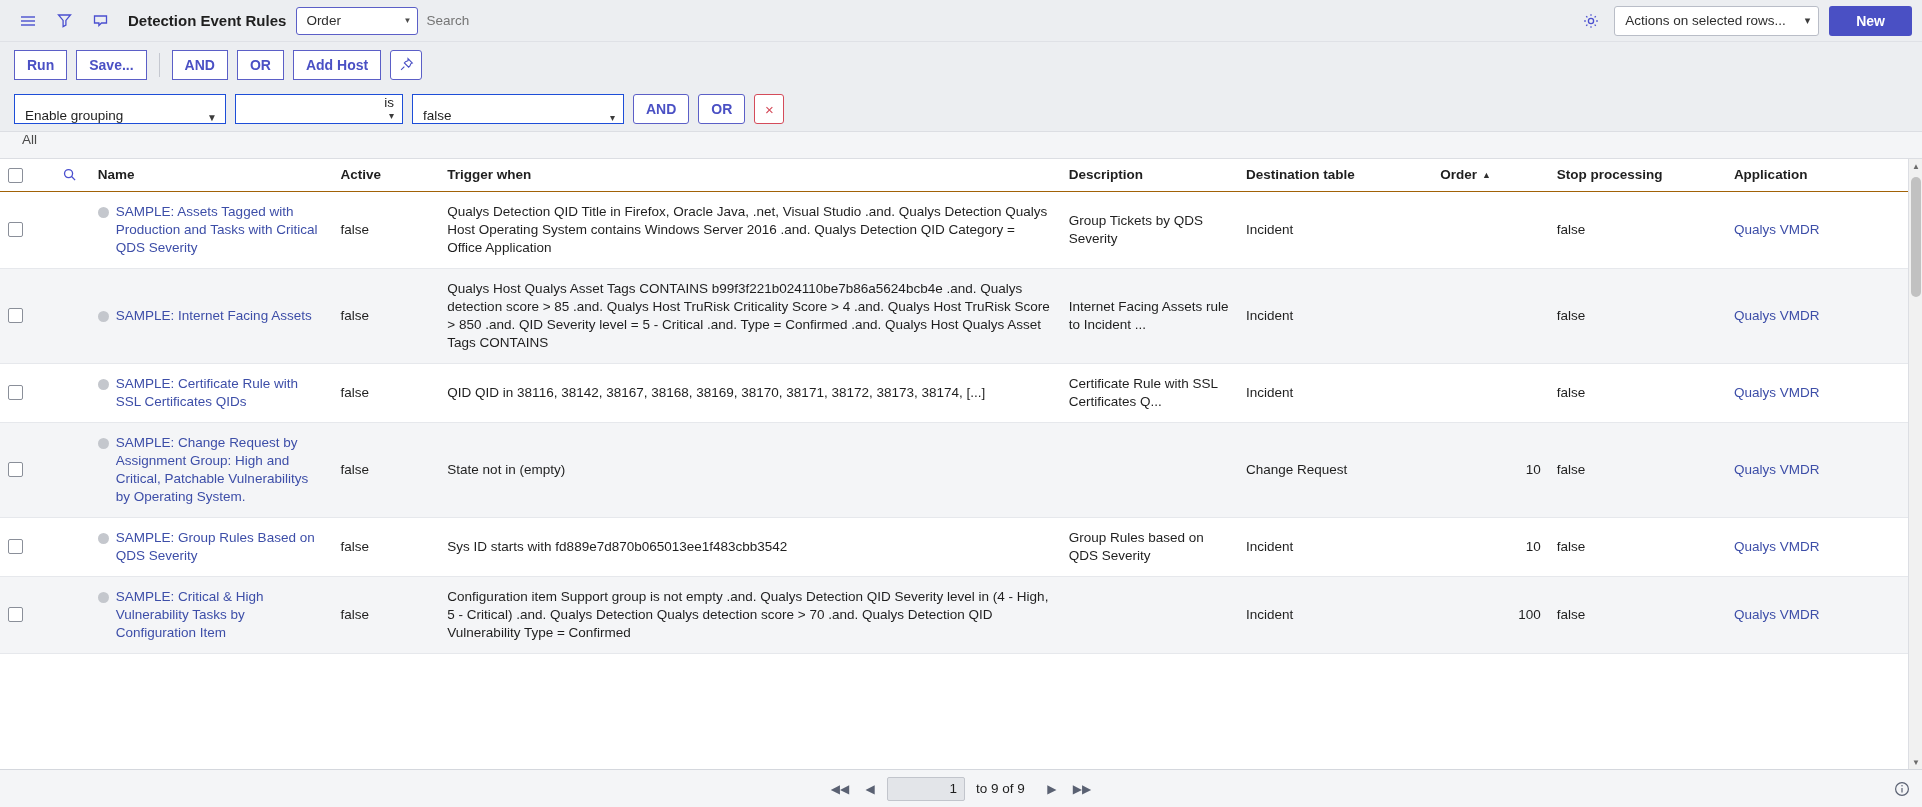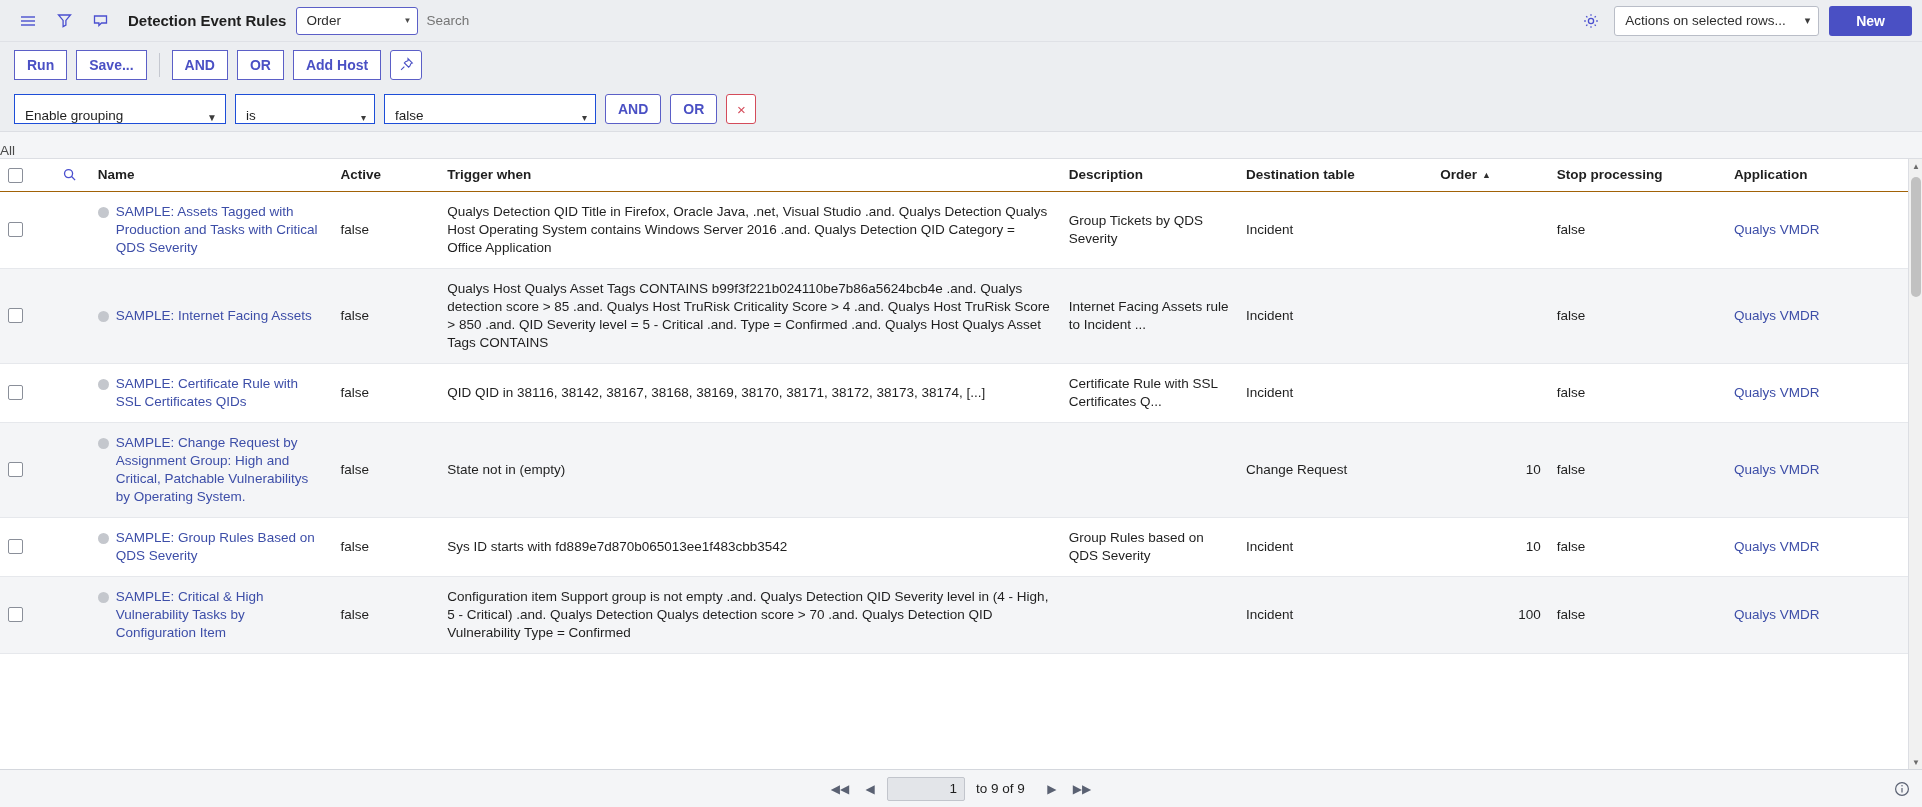--- a/index.html
+++ b/index.html
@@ -165,21 +165,21 @@
     border: 1px solid #1d4ed8;
     border-radius: 0;
     font-size: 13.5px;
     color: #1f1f1f;
     display: flex; align-items: flex-end;
     padding: 0 8px 0 10px;
     cursor: pointer;
   }
   .f-select .chev { margin-left: auto; font-size: 10px; color: #3c3c3c; }
   .f-field  { width: 212px; }
-  .f-oper   { width: 140px; }
+  .f-oper   { width: 168px; flex-direction: column; }
   .f-value  { width: 212px; }
   .f-andor {
     height: 30px;
     background: #fff;
     border: 1px solid #5b5fc7;
     border-radius: 3px;
     color: #4a50c4;
     font-size: 14px;
     font-weight: bold;
     padding: 0 12px;
@@ -199,22 +199,22 @@
     padding: 0;
     font-family: "Liberation Sans", sans-serif;
   }
 
   
   .breadcrumb-strip {
     height: 28px;
     background: #f4f5f7;
     border-top: 1px solid #dcdee3;
     border-bottom: 1px solid #dcdee3;
-    display: flex; align-items: flex-end;
-    padding: 0 0;
+    display: flex; align-items: flex-start;
+    padding: 0 22px;
     flex: 0 0 28px;
   }
   .breadcrumb-strip span {
     font-size: 13.5px;
     color: #4a4a4a;
   }
 
   
   .table-wrap {
     flex: 1 1 auto;

